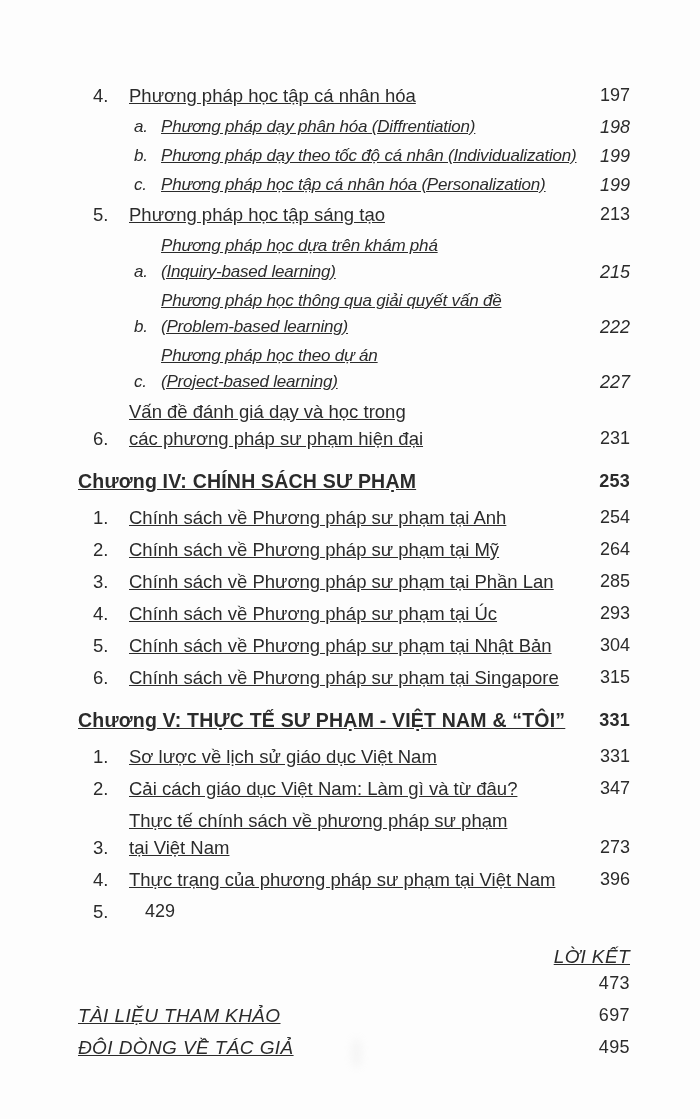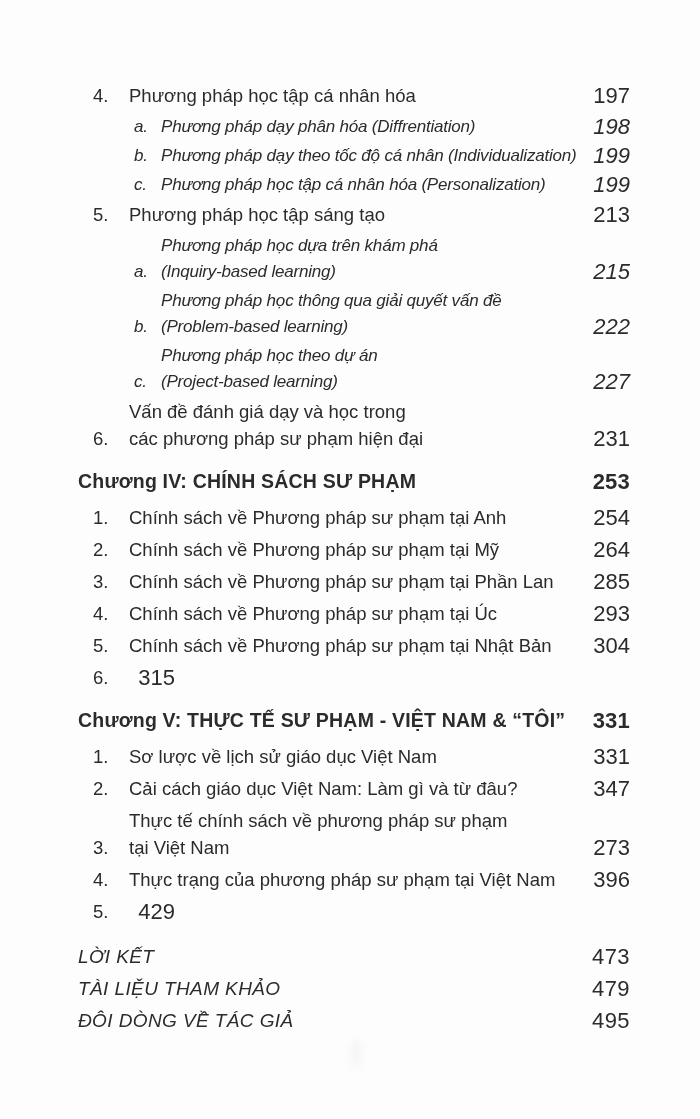--- a/index.html
+++ b/index.html
@@ -32,27 +32,28 @@
     font-size: 18.5px;
     line-height: 27px;
     margin-bottom: 5px;
   }
   .row .num {
     flex: none;
   }
   .row .title {
     flex: 1 1 auto;
     white-space: pre;
+    text-decoration: underline;
   }
   .row .pagecol {
     flex: none;
     min-width: 46px;
     text-align: right;
     font-style: normal;
-    font-size: 22px;
+    font-size: 18px;
   }
   
   .row.item {
     padding-left: 15px;
   }
   .row.item .num {
     width: 36px;
   }
   
   .row.subitem {
@@ -83,20 +84,21 @@
     font-weight: bold;
   }
   
   .row.backmatter {
     font-style: italic;
     font-size: 19px;
     letter-spacing: 0.4px;
   }
   .row.item + .row.backmatter {
     margin-top: 18px;
+    flex-direction: column;
   }
   
   .artifact {
     position: absolute;
     left: 352px;
     top: 1038px;
     width: 9px;
     height: 30px;
     background: #c8c8c8;
     opacity: 0.18;
@@ -182,20 +184,21 @@
         <span class="title">Chính sách về Phương pháp sư phạm tại Úc</span>
         <span class="pagecol">293</span>
       </div>
       <div class="row item">
         <span class="num">5.</span>
         <span class="title">Chính sách về Phương pháp sư phạm tại Nhật Bản</span>
         <span class="pagecol">304</span>
       </div>
       <div class="row item">
         <span class="num">6.</span>
+        <span class="title">Chính sách về Phương pháp sư phạm tại Singapore</span>
         <span class="pagecol">315</span>
       </div>
       <div class="row chapter">
         <span class="title">Chương V: THỰC TẾ SƯ PHẠM - VIỆT NAM &amp; “TÔI”</span>
         <span class="pagecol">331</span>
       </div>
       <div class="row item">
         <span class="num">1.</span>
         <span class="title">Sơ lược về lịch sử giáo dục Việt Nam</span>
         <span class="pagecol">331</span>
@@ -219,21 +222,21 @@
       <div class="row item">
         <span class="num">5.</span>
         <span class="pagecol">429</span>
       </div>
       <div class="row backmatter">
         <span class="title">LỜI KẾT</span>
         <span class="pagecol">473</span>
       </div>
       <div class="row backmatter">
         <span class="title">TÀI LIỆU THAM KHẢO</span>
-        <span class="pagecol">479</span>
+        <span class="pagecol">697</span>
       </div>
       <div class="row backmatter">
         <span class="title">ĐÔI DÒNG VỀ TÁC GIẢ</span>
         <span class="pagecol">495</span>
       </div>
     </div>
   <div class="artifact"></div>
 </div>
 
 </body></html>

